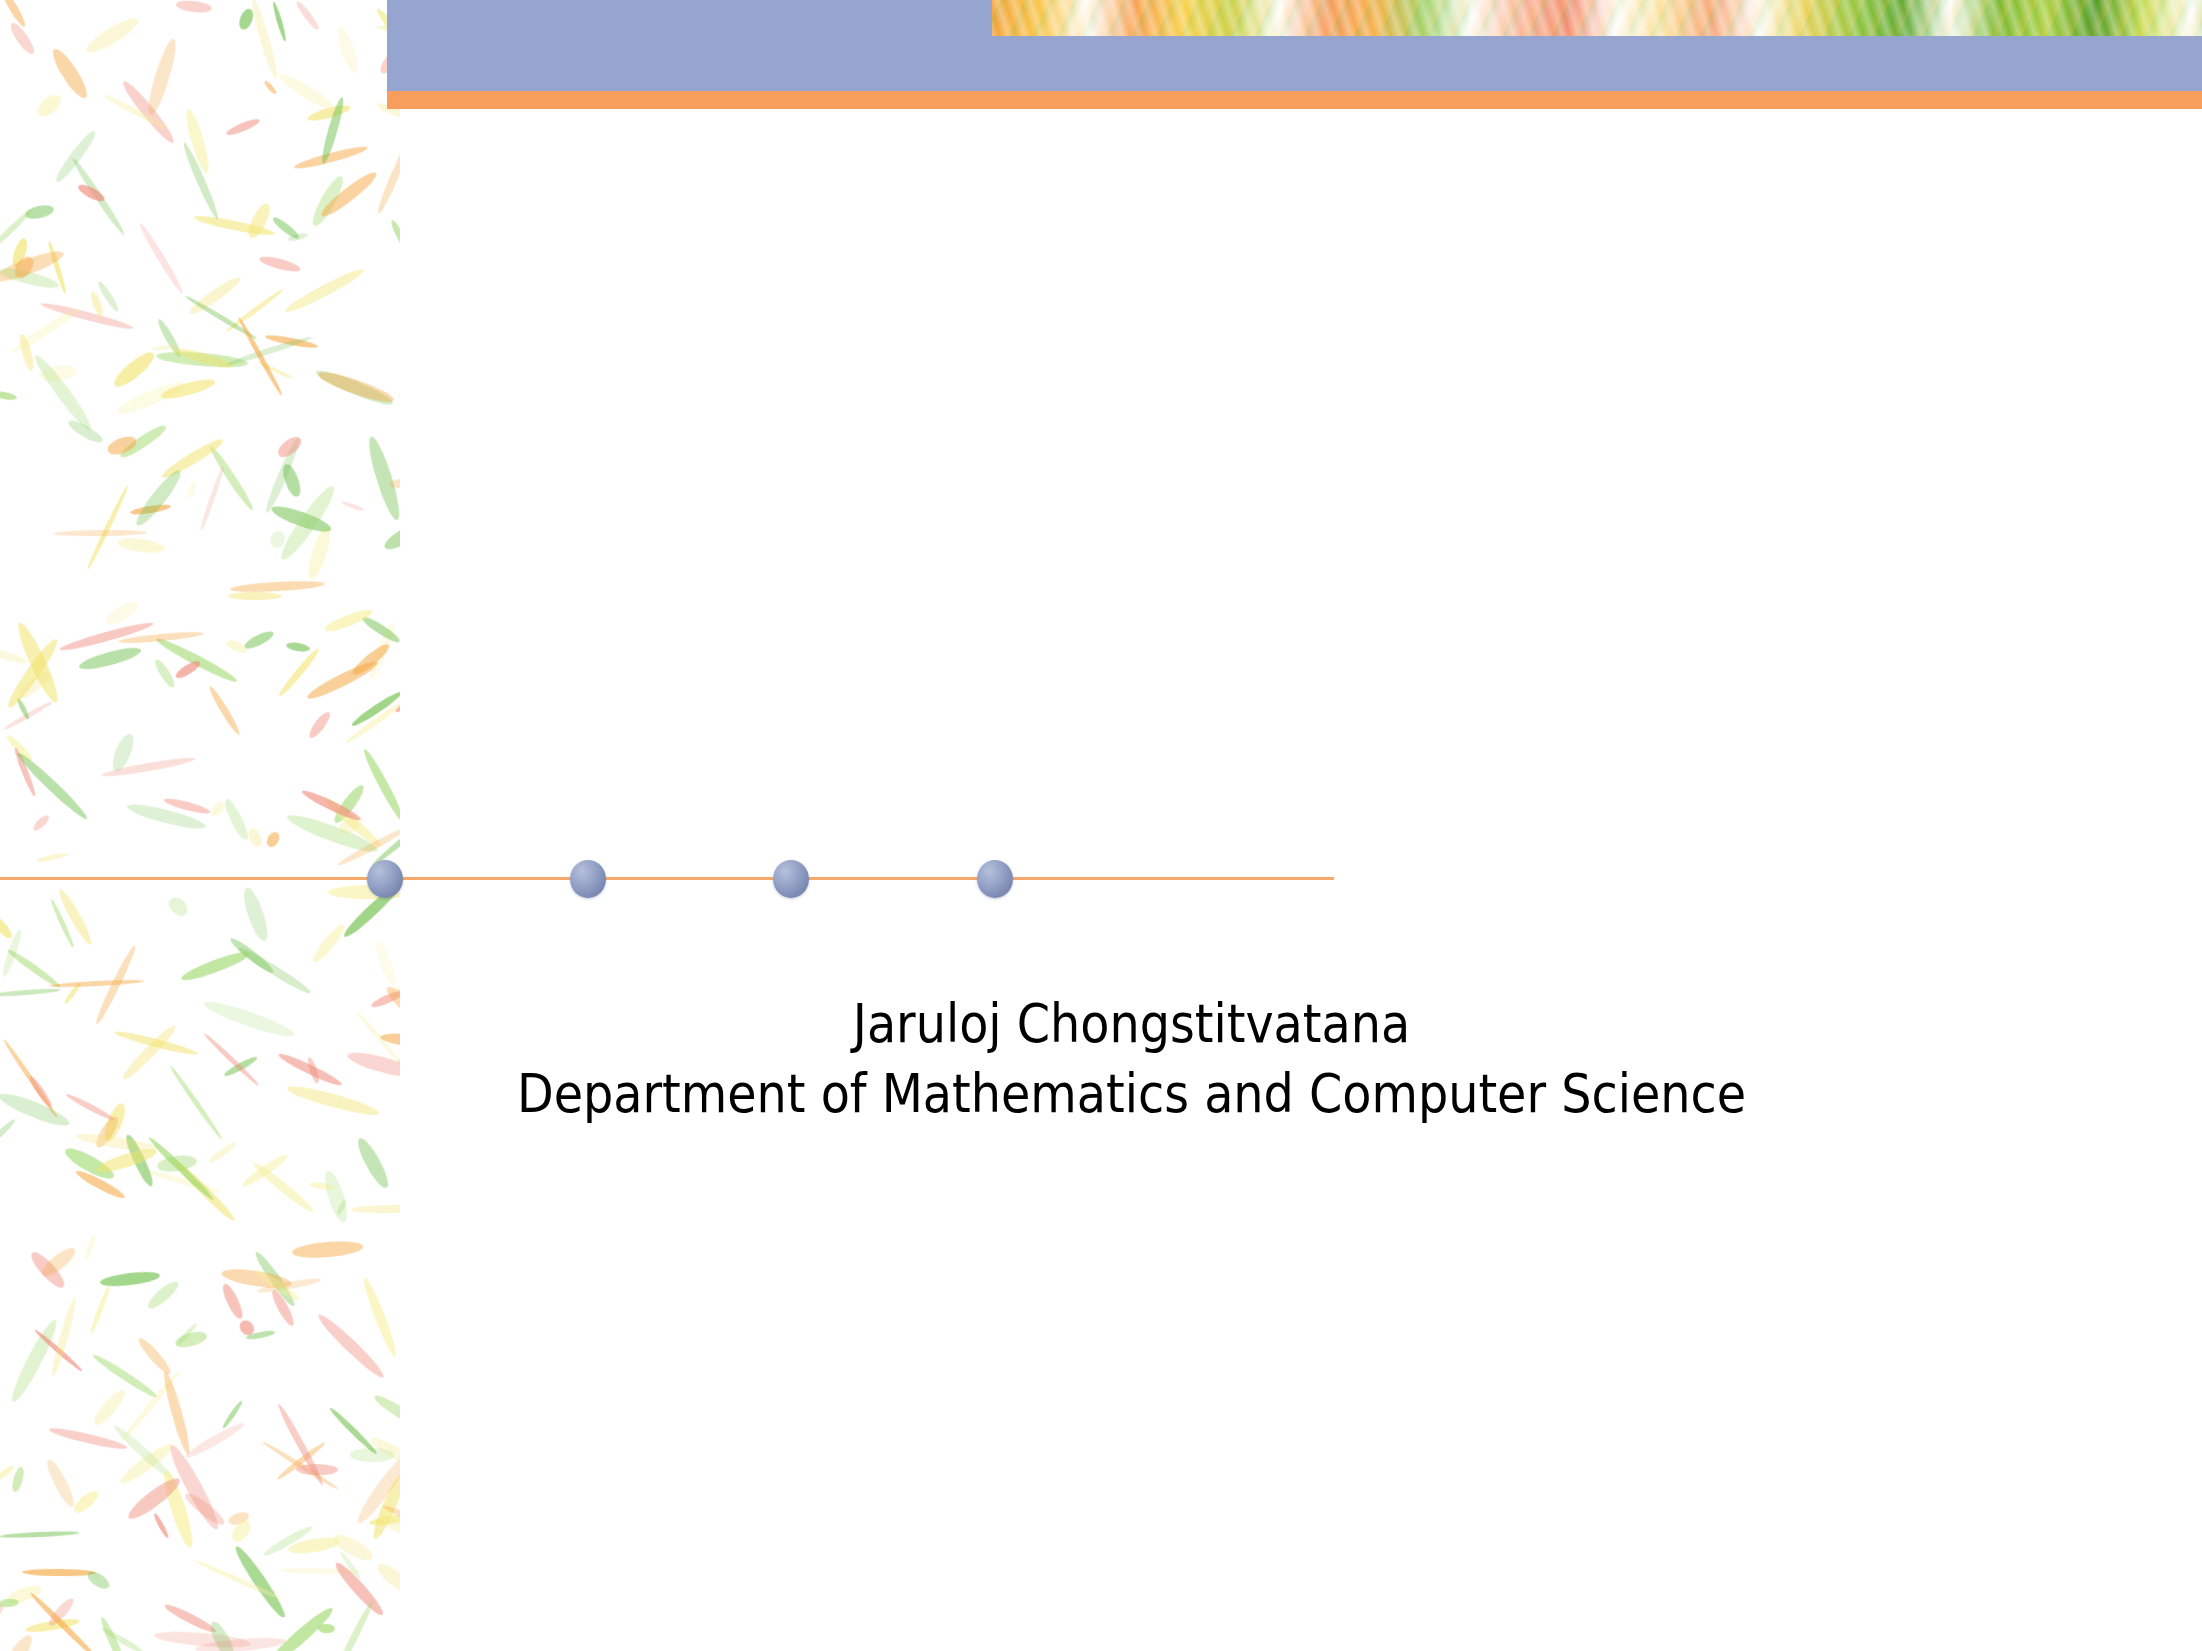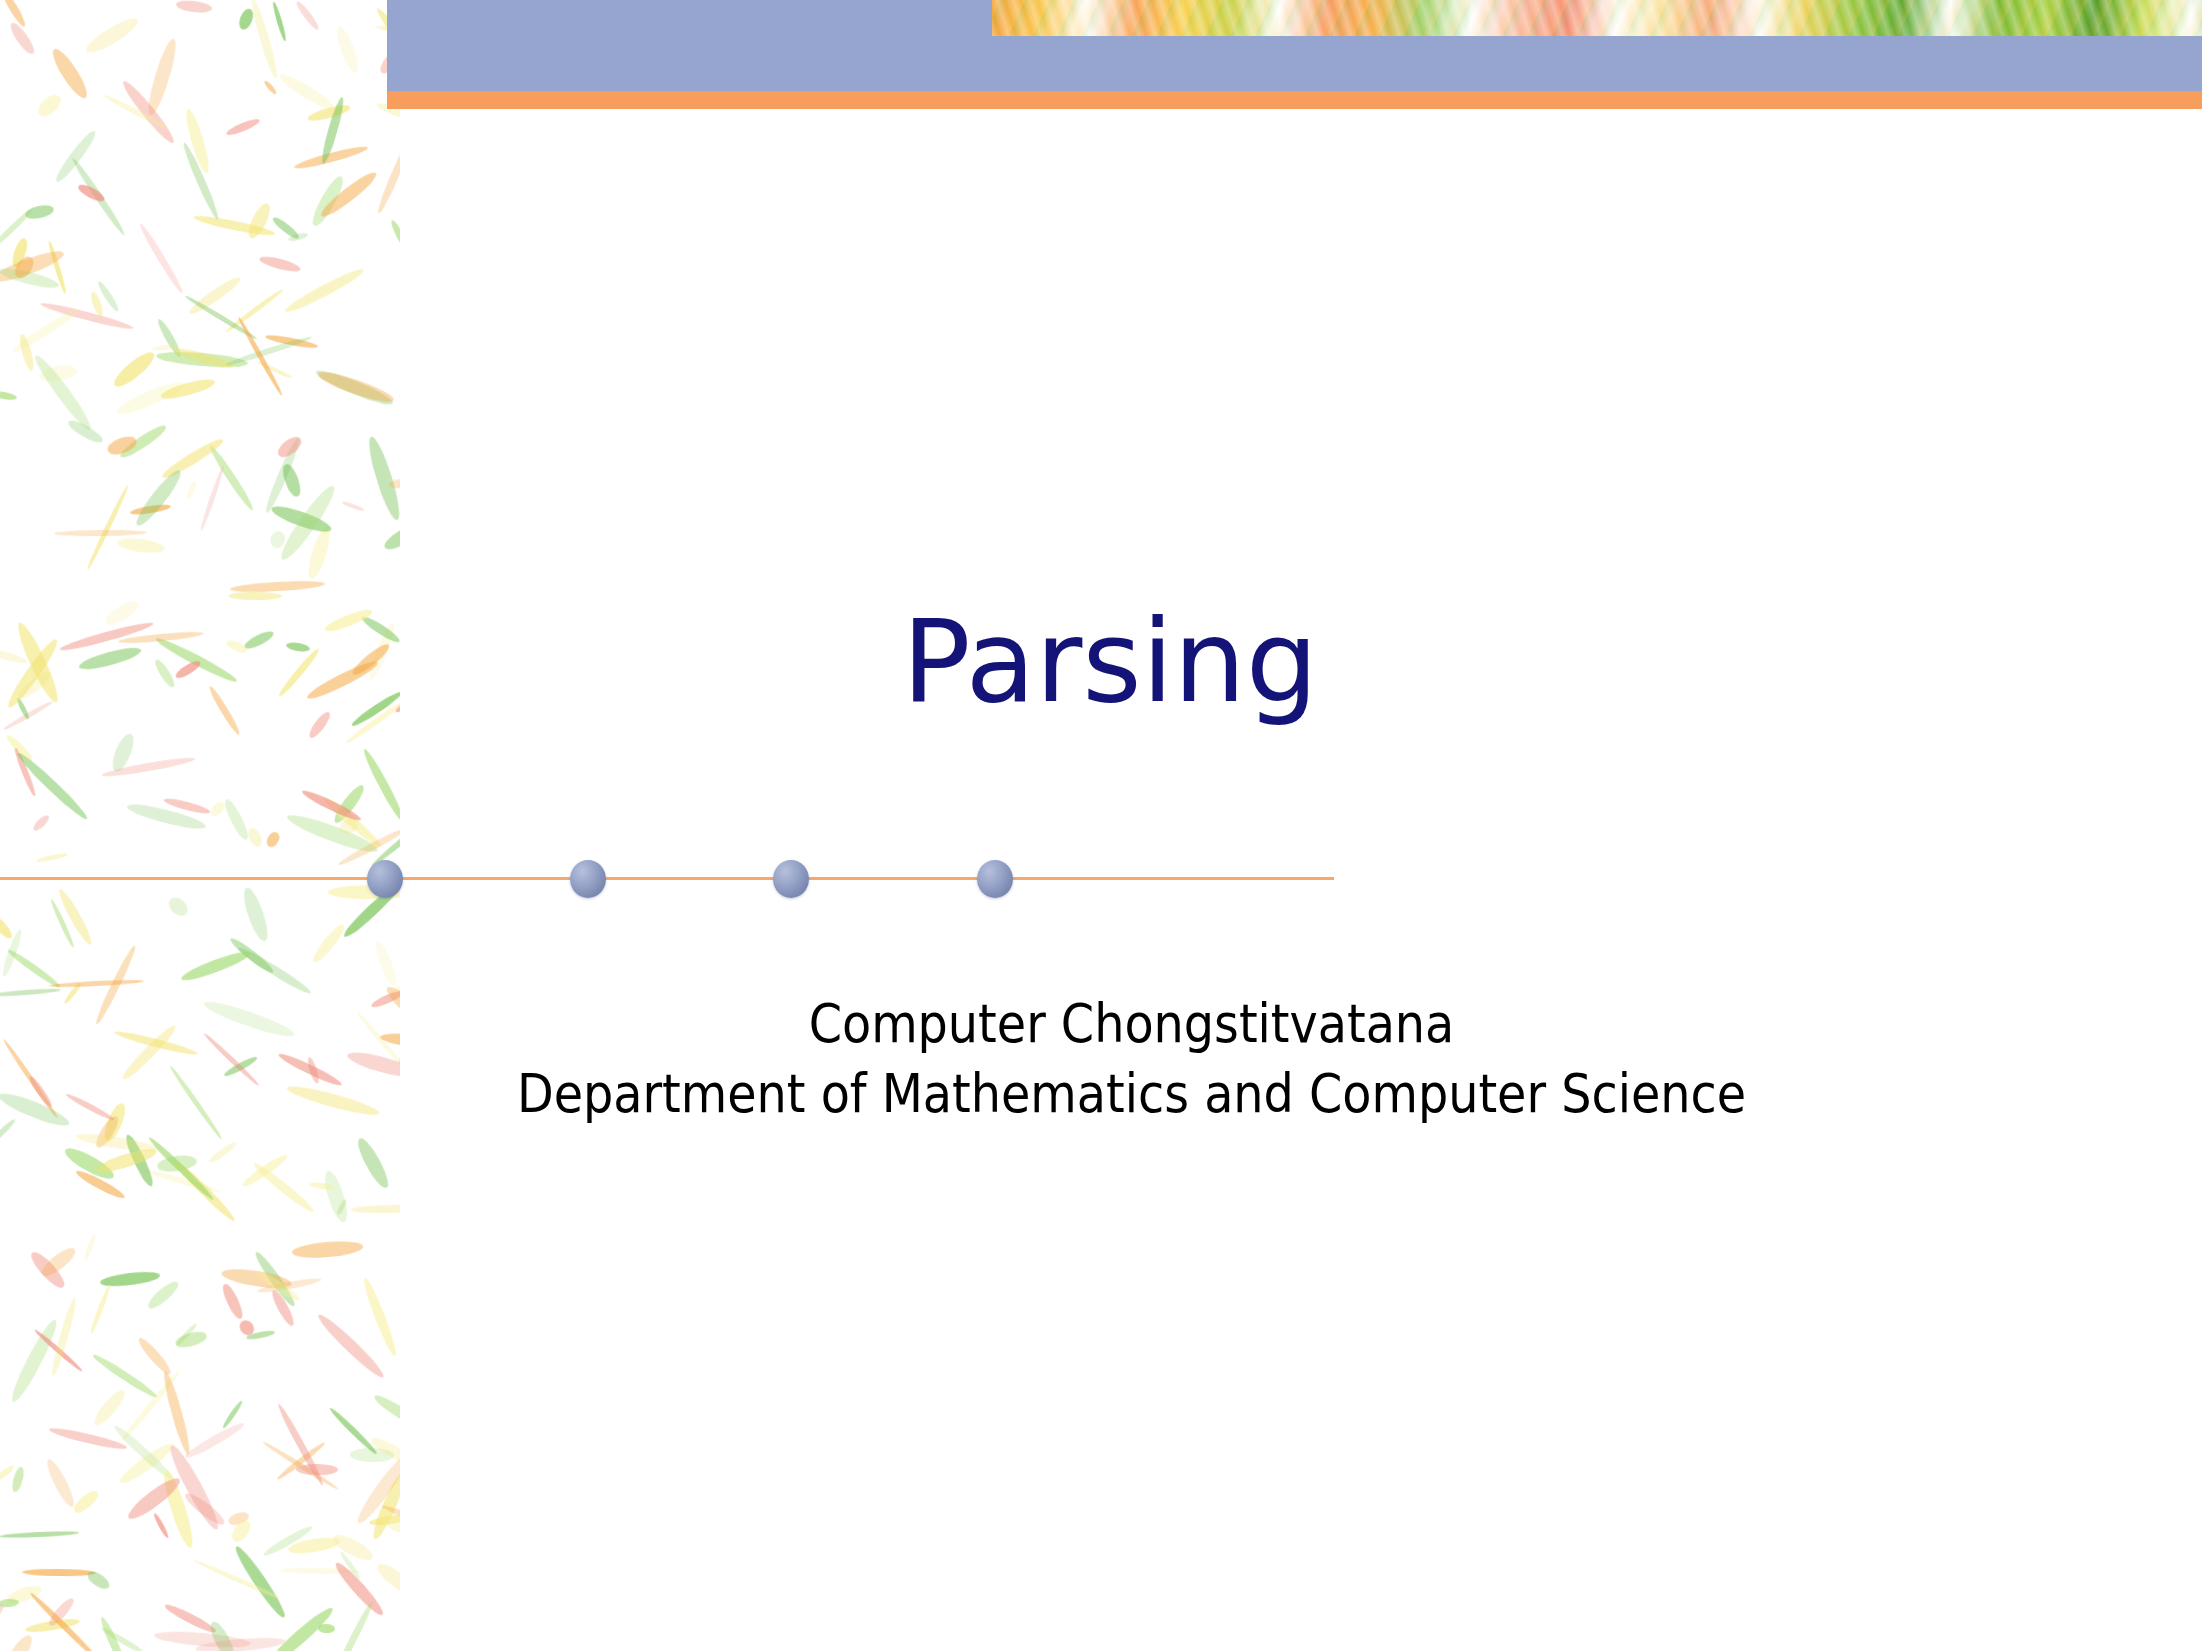--- a/index.html
+++ b/index.html
@@ -475,31 +475,28 @@
       <div class="confetti" style="left: 299px; top: 801px; width: 65px; height: 8.6px; background: rgb(240, 138, 122); opacity: 0.62; transform: rotate(25.8deg);"></div>
       <div class="confetti" style="left: 103px; top: 745px; width: 40px; height: 15px; background: rgb(111, 192, 74); opacity: 0.21; transform: rotate(-67.7deg);"></div>
       <div class="confetti" style="left: 245px; top: 1183px; width: 77px; height: 9.4px; background: rgb(247, 240, 154); opacity: 0.49; transform: rotate(39deg);"></div>
     </div>
 
   <div class="banner">
     <div class="banner-photo-strip"></div>
   </div>
   <div class="banner-rule"></div>
 
-  <div class="title-block">
-    <div class="title-text">Parsing</div>
-  </div>
 
   <div class="divider">
     <div class="divider-line"></div>
   <div class="bead" style="left: 367px;"></div>
       <div class="bead" style="left: 570px;"></div>
       <div class="bead" style="left: 773px;"></div>
       <div class="bead" style="left: 977px;"></div>
     </div>
 
   <div class="subtitle-block">
-    <div class="subtitle-line">Computer Chongstitvatana</div>
+    <div class="subtitle-line">Jaruloj Chongstitvatana</div>
     <div class="subtitle-line">Department of Mathematics and Computer Science</div>
   </div>
 
 </div>
 
 
 </body></html>

